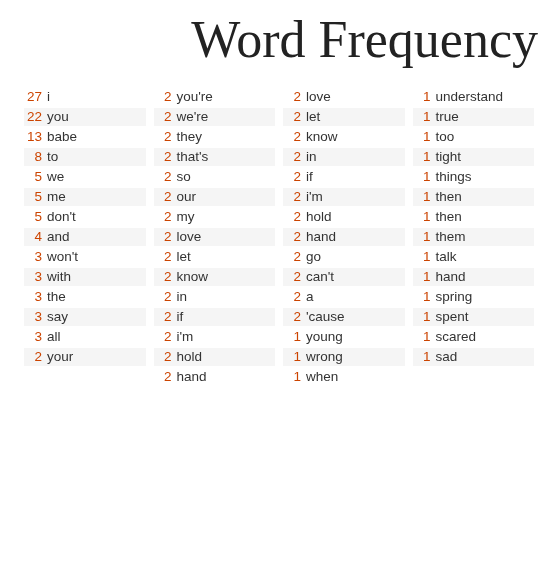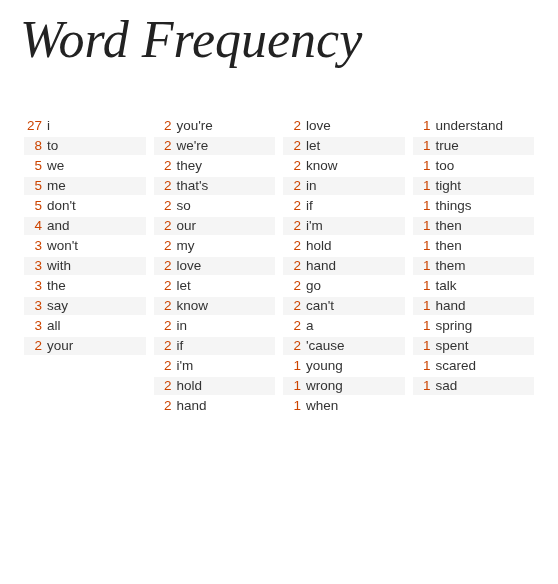--- a/index.html
+++ b/index.html
@@ -4,43 +4,41 @@
   <style>
     * { margin: 0; padding: 0; box-sizing: border-box; }
     body {
       background: #fff;
       font-family: Georgia, 'Times New Roman', serif;
       width: 558px;
       min-height: 584px;
       padding: 10px 20px 20px 20px;
     }
     .title {
-      text-align: left;
+      text-align: right;
       font-size: 52px;
       font-weight: 400;
       color: #222;
       line-height: 1.15;
       margin-bottom: 18px;
       font-family: Georgia, serif;
-      font-style: italic;
     }
     .word-list-container {
       display: grid;
       grid-template-columns: repeat(4, 1fr);
       gap: 0;
       font-family: Arial, Helvetica, sans-serif;
       font-size: 13.5px;
       color: #333;
     }
     .word-column {
       display: flex;
       flex-direction: column;
       gap: 2px;
       padding: 0 4px;
-      margin-top: 29px;
     }
     .word-entry {
       display: flex;
       align-items: baseline;
       gap: 5px;
       padding: 1.5px 0;
     }
     .word-count {
       color: #cc4400;
       font-weight: 400;
@@ -63,20 +61,28 @@
 </div>
 
 <div class="word-list-container">
 
 <div class="word-column">
       <div class="word-entry">
         <span class="word-count">27</span>
         <span class="word-text">i</span>
       </div>
       <div class="word-entry">
+        <span class="word-count">22</span>
+        <span class="word-text">you</span>
+      </div>
+      <div class="word-entry">
+        <span class="word-count">13</span>
+        <span class="word-text">babe</span>
+      </div>
+      <div class="word-entry">
         <span class="word-count">8</span>
         <span class="word-text">to</span>
       </div>
       <div class="word-entry">
         <span class="word-count">5</span>
         <span class="word-text">we</span>
       </div>
       <div class="word-entry">
         <span class="word-count">5</span>
         <span class="word-text">me</span>

